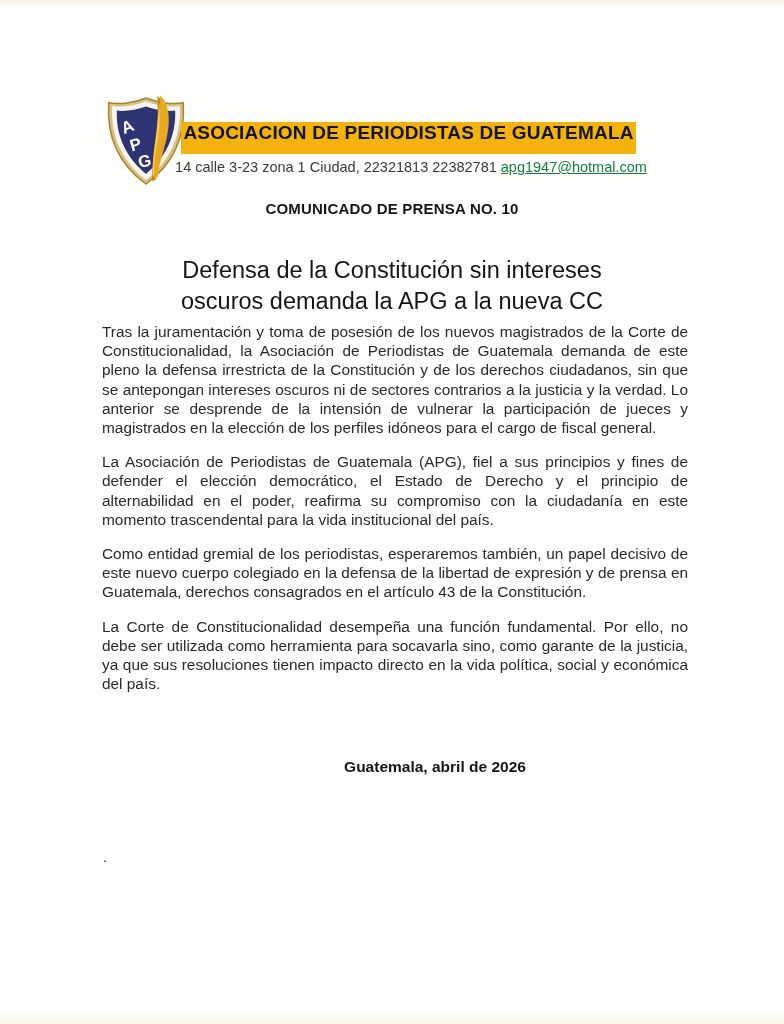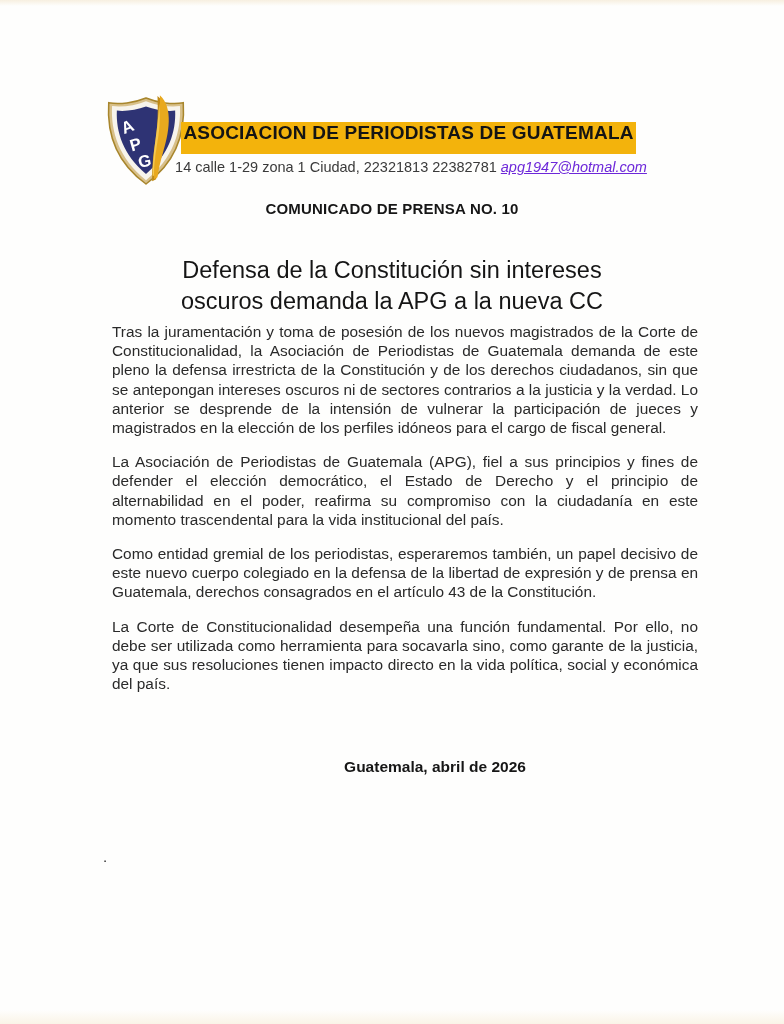--- a/index.html
+++ b/index.html
@@ -36,36 +36,36 @@
     display:flex; align-items:flex-start; justify-content:center;
     font-weight:bold; font-size:19px; letter-spacing:.2px; color:#141414;
     white-space:nowrap;
   }
   .contact-line{
     position:absolute; left:166px; top:159px; width:490px;
     text-align:center; font-size:14.5px; color:#3a3a3a;
     white-space:nowrap;
   }
   .contact-line a{
-    color:#6d28d9; text-decoration:underline;font-style:italic;
+    color:#15803d; text-decoration:underline;
   }
 
   
   .kicker{
     position:absolute; left:0; top:200px; width:784px;
     text-align:center; font-weight:bold; font-size:15px; color:#161616;
     letter-spacing:.2px;
   }
   .doc-title{
     position:absolute; left:60px; top:255px; width:664px;
     text-align:center; font-weight:normal; font-size:23.5px; line-height:31px;
     color:#151515;
   }
   .body-copy{
-    position:absolute; left:112px; top:322px; width:586px;
+    position:absolute; left:102px; top:322px; width:586px;
     font-size:15.4px; line-height:19.2px; text-align:justify; color:#2a2a2a;
   }
   .body-copy p{ margin:0 0 15px 0; }
   .dateline{
     position:absolute; left:0; top:758px; width:784px;
     text-align:center; font-weight:bold; font-size:15.5px; color:#161616;padding-left:43px;
   }
   .trailing-mark{
     position:absolute; left:103px; top:848px;
     font-size:15px; color:#2a2a2a;
@@ -96,21 +96,21 @@
       <text x="30" y="59" transform="rotate(-16 30 59)" font-family="Liberation Sans, sans-serif" font-size="17.5" font-weight="bold" fill="#ffffff">P</text>
       <text x="38" y="76" transform="rotate(-10 38 76)" font-family="Liberation Sans, sans-serif" font-size="17.5" font-weight="bold" fill="#ffffff">G</text>
     </svg>
   </div>
 
   <div class="banner">
     <span>ASOCIACION DE PERIODISTAS DE GUATEMALA</span>
   </div>
 
   <div class="contact-line">
-    <span>14 calle 1-29 zona 1 Ciudad, 22321813 22382781</span>
+    <span>14 calle 3-23 zona 1 Ciudad, 22321813 22382781</span>
     <a href="#">apg1947@hotmal.com</a>
   </div>
 
   <div class="kicker">COMUNICADO DE PRENSA NO. 10</div>
 
   <div class="doc-title">
     <div>Defensa de la Constitución sin intereses</div>
     <div>oscuros demanda la APG a la nueva CC</div>
   </div>
 

